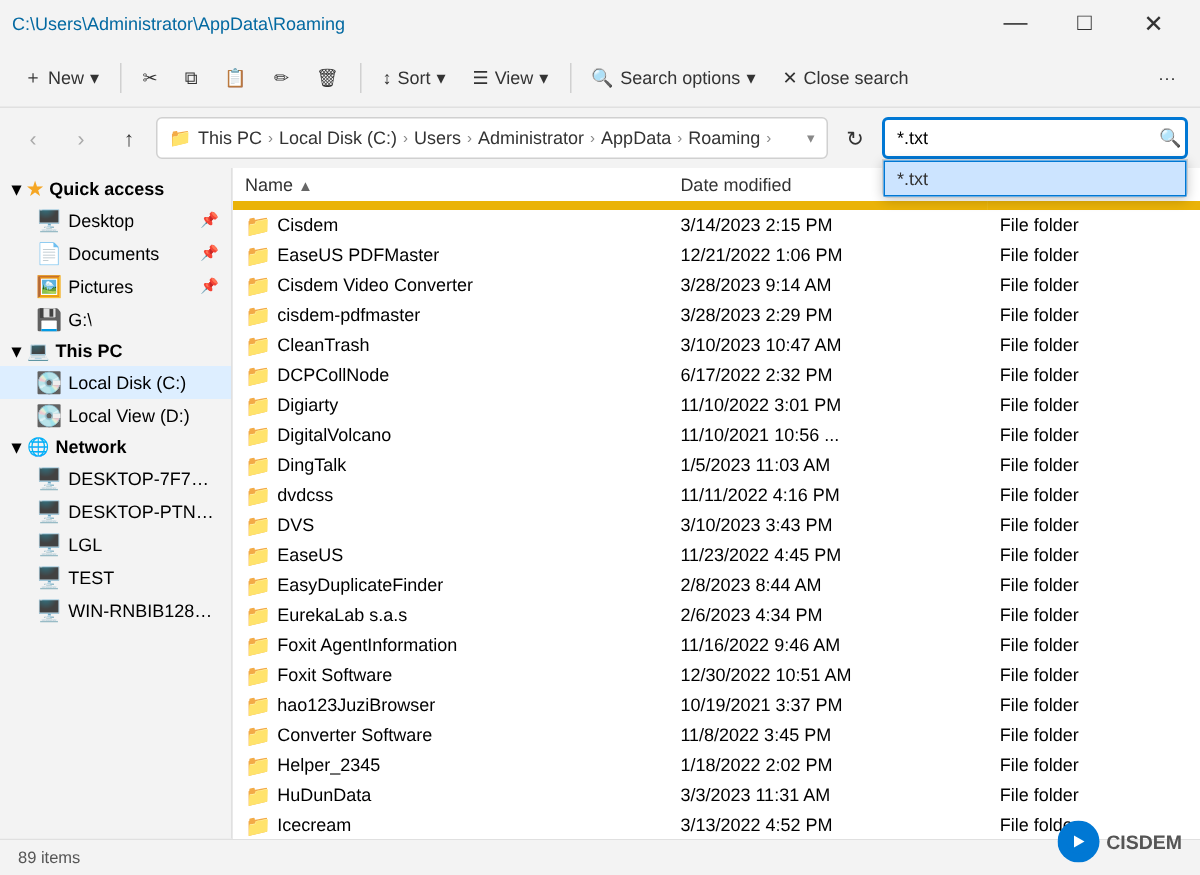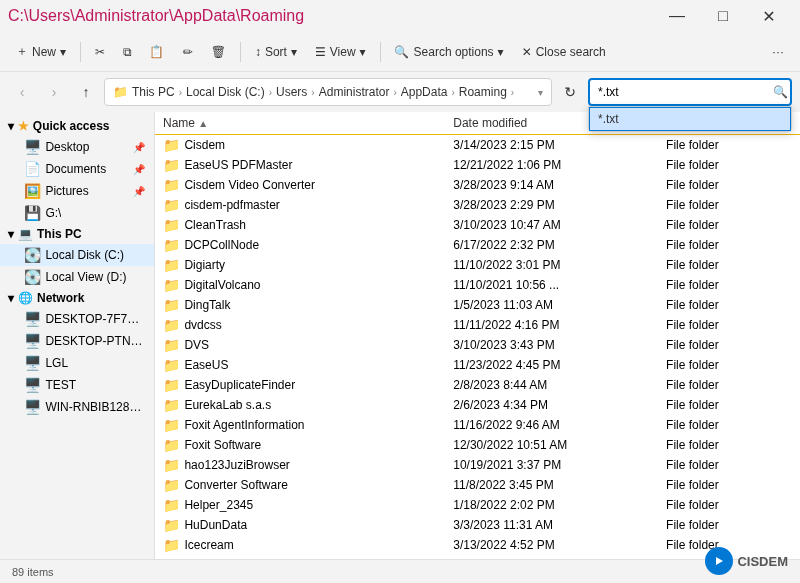--- a/index.html
+++ b/index.html
@@ -8,22 +8,22 @@
     
     .title-bar {
       height: 32px;
       background: #f3f3f3;
       display: flex;
       align-items: center;
       padding: 0 8px;
       justify-content: space-between;
     }
     .title-bar-path {
-      font-size: 16px;
-      color: #be185d;
+      font-size: 12px;
+      color: #0369a1;
       flex: 1;
     }
     .title-bar-controls {
       display: flex;
       gap: 0;
     }
     .title-btn {
       width: 46px;
       height: 32px;
       border: none;
@@ -213,21 +213,21 @@
       background: white;
       overflow-y: auto;
       overflow-x: hidden;
     }
     .file-table {
       width: 100%;
       border-collapse: collapse;
       font-size: 12px;
     }
     .file-table thead tr {
-      border-bottom: 1px solid #eab308;
+      border-bottom: 6px solid #eab308;
     }
     .file-table th {
       padding: 4px 8px;
       text-align: left;
       font-weight: 400;
       color: #333;
       background: white;
       position: sticky;
       top: 0;
       cursor: pointer;

